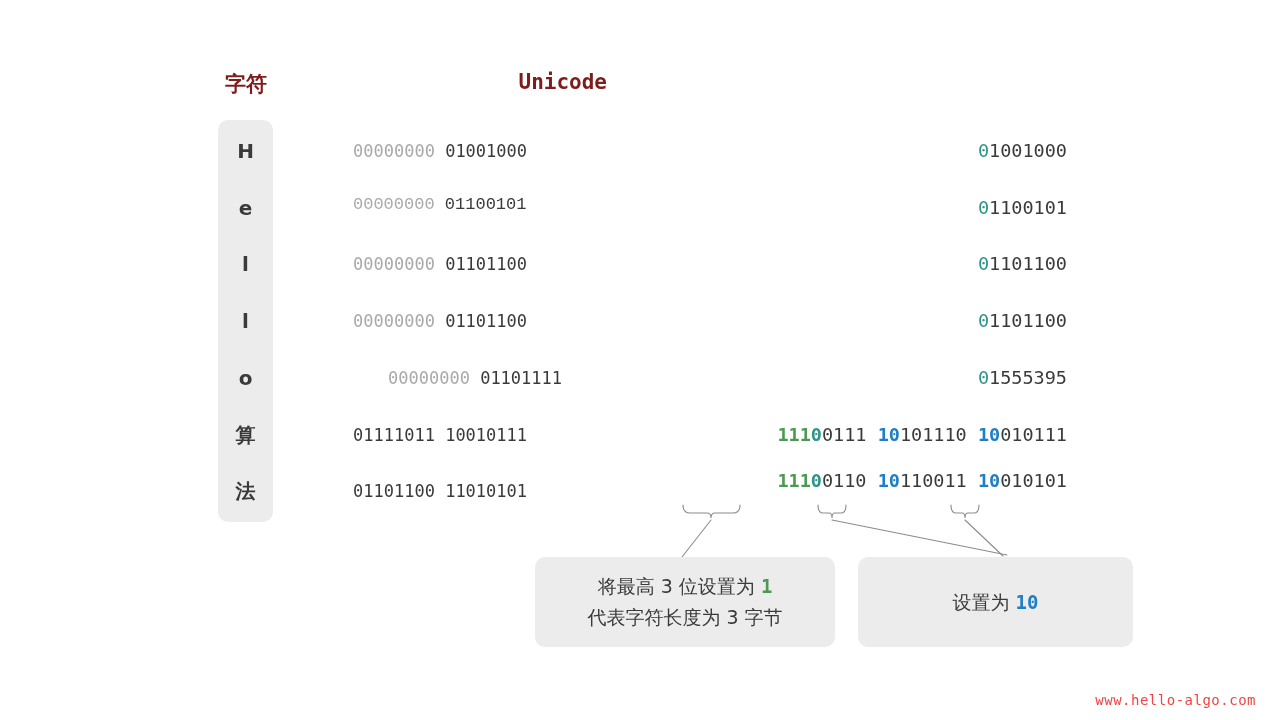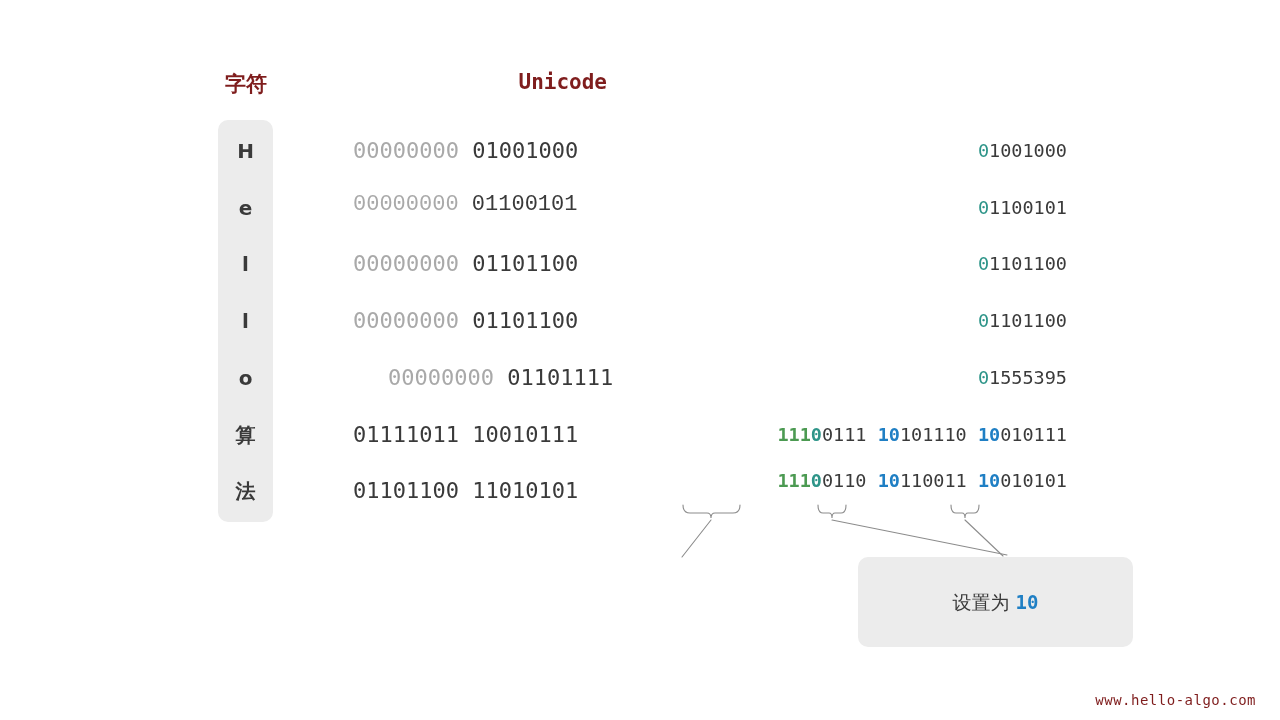--- a/index.html
+++ b/index.html
@@ -59,21 +59,21 @@
   }
 
   
   .unicode-cell {
     position: absolute;
     left: 353px;
     width: 254px;
     height: 26px;
     line-height: 26px;
     text-align: left;
-    font-size: 22px;
+    font-size: 17px;
     letter-spacing: 0px;
     color: #3a3a3a;
     white-space: pre;
   }
   .unicode-cell .dim { color: #a9a9a9; }
 
   .utf8-cell {
     position: absolute;
     right: 213px;           
     height: 26px;
@@ -117,21 +117,21 @@
   .callout .hl-blue  { color: #1f7fc4; font-weight: bold;
                        font-family: "DejaVu Sans Mono", "Liberation Mono", monospace; }
 
   
   #watermark {
     position: absolute;
     right: 24px;
     bottom: 12px;
     font-family: "DejaVu Sans Mono", "Liberation Mono", monospace;
     font-size: 14px;
-    color: #7f1d1d;
+    color: #ef4444;
     letter-spacing: 0.5px;
   }
 </style>
 </head>
 <body>
 
 <div class="stage">
 
   <div class="col-header" id="hdr-char">字符</div>
   <div class="col-header" id="hdr-unicode">Unicode</div>
@@ -172,20 +172,26 @@
       <path d="M818,505 q0,8 5,8 L829,513 q3,0 3,5 q0,-5 3,-5 L841,513 q5,0 5,-8"></path>
 
       <path d="M832,520 L1007,555"></path>
 
       <path d="M951,505 q0,8 5,8 L962,513 q3,0 3,5 q0,-5 3,-5 L974,513 q5,0 5,-8"></path>
 
       <path d="M965,520 L1003,556"></path>
     </g>
   </svg>
 
+  <div class="callout" id="callout-left">
+    <div>
+      <span>将最高 3 位设置为 </span><span class="hl-green">1</span>
+    </div>
+    <div>代表字符长度为 3 字节</div>
+  </div>
 
   <div class="callout" id="callout-right">
     <div>
       <span>设置为 </span><span class="hl-blue">10</span>
     </div>
   </div>
 
   <div id="watermark">www.hello-algo.com</div>
 
 </div>

